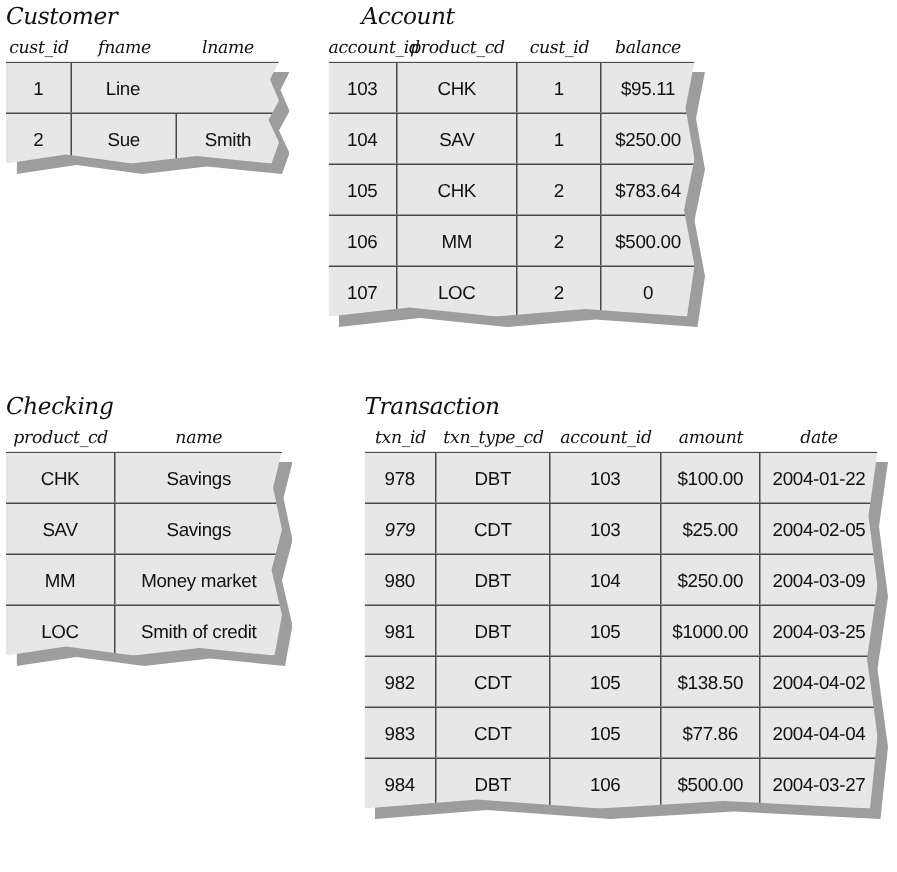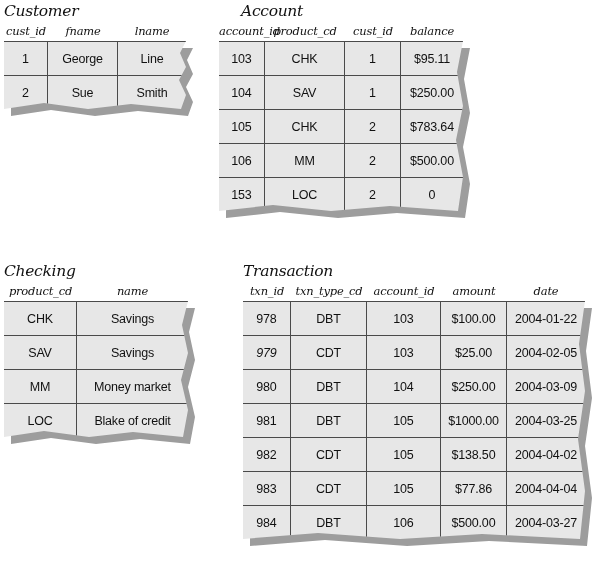--- a/index.html
+++ b/index.html
@@ -129,21 +129,20 @@
     <div class="hdr-row">
         <div class="hdr-cell" style="width: 44px;">cust_id</div>
         <div class="hdr-cell" style="width: 70px;">fname</div>
         <div class="hdr-cell" style="width: 68px;">lname</div>
       </div>
     <div class="paper">
       <div class="paper-shadow" style="clip-path: polygon(0px 0px, 182px 0px, 176px 12px, 182px 26px, 175px 39px, 182px 54px, 177px 68px, 127px 63px, 84px 68px, 40px 62px, 0px 68px); width: 182px; height: 68px; right: auto; bottom: auto;"></div>
       <div class="paper-inner" style="clip-path: polygon(0px 0px, 182px 0px, 176px 12px, 182px 26px, 175px 39px, 182px 54px, 177px 68px, 127px 63px, 84px 68px, 40px 62px, 0px 68px); height: 68px;">
           <div class="row">
             <div class="cell" style="width: 44px;">1</div>
-            <div class="cell" style="width: 70px;">George</div>
             <div class="cell" style="width: 68px;">Line</div>
           </div>
           <div class="row">
             <div class="cell" style="width: 44px;">2</div>
             <div class="cell" style="width: 70px;">Sue</div>
             <div class="cell" style="width: 68px;">Smith</div>
           </div>
         </div>
     </div>
   </div>
@@ -179,21 +178,21 @@
             <div class="cell" style="width: 56px;">2</div>
             <div class="cell" style="width: 62px;">$783.64</div>
           </div>
           <div class="row">
             <div class="cell" style="width: 46px;">106</div>
             <div class="cell" style="width: 80px;">MM</div>
             <div class="cell" style="width: 56px;">2</div>
             <div class="cell" style="width: 62px;">$500.00</div>
           </div>
           <div class="row">
-            <div class="cell" style="width: 46px;">153</div>
+            <div class="cell" style="width: 46px;">107</div>
             <div class="cell" style="width: 80px;">LOC</div>
             <div class="cell" style="width: 56px;">2</div>
             <div class="cell" style="width: 62px;">0</div>
           </div>
         </div>
     </div>
   </div>
 </div>
 
 <div class="table-block" id="product-table">
@@ -213,21 +212,21 @@
           <div class="row">
             <div class="cell" style="width: 73px;">SAV</div>
             <div class="cell" style="width: 111px;">Savings</div>
           </div>
           <div class="row">
             <div class="cell" style="width: 73px;">MM</div>
             <div class="cell" style="width: 111px;">Money market</div>
           </div>
           <div class="row">
             <div class="cell" style="width: 73px;">LOC</div>
-            <div class="cell" style="width: 111px;">Blake of credit</div>
+            <div class="cell" style="width: 111px;">Smith of credit</div>
           </div>
         </div>
     </div>
   </div>
 </div>
 
 <div class="table-block" id="transaction-table">
   <div class="table-title title-pad-transaction">Transaction</div>
   <div class="grid">
     <div class="hdr-row">

